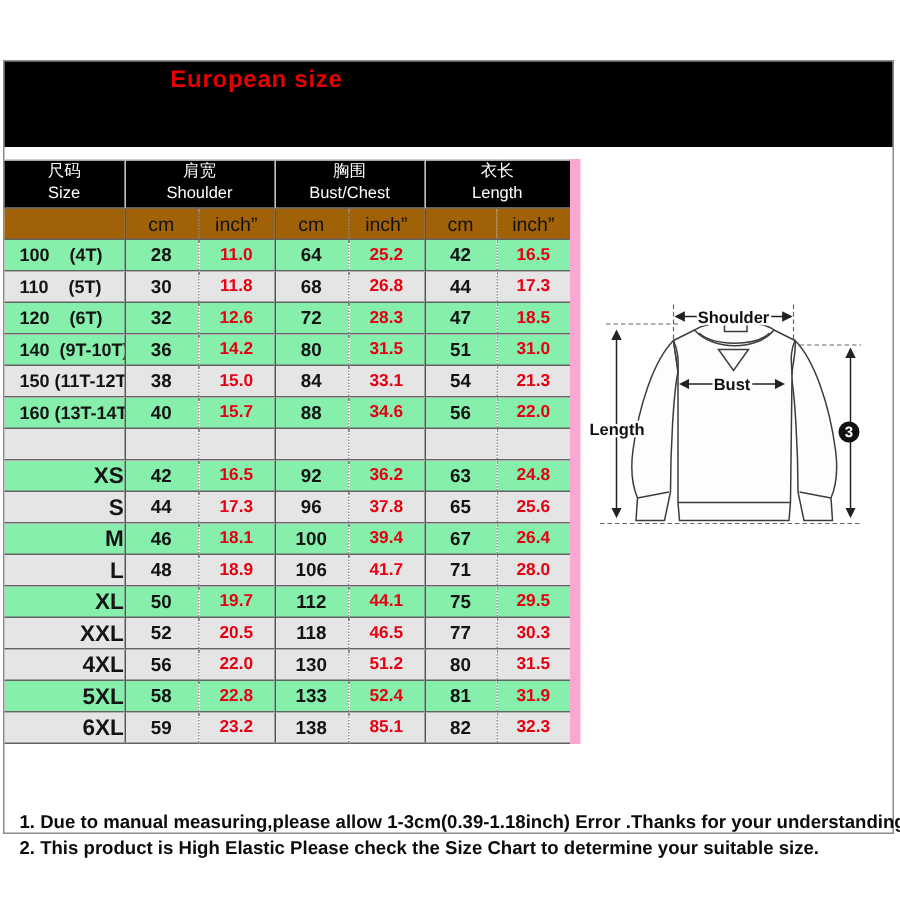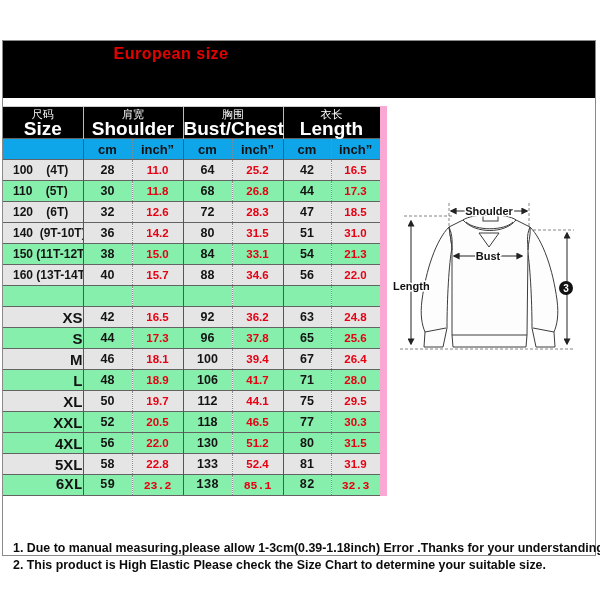--- a/index.html
+++ b/index.html
@@ -10,35 +10,35 @@
   .black-band{position:absolute;left:0;top:0;width:592px;height:57px;background:#000;}
   .chart-title{position:absolute;left:0;top:4px;width:336px;text-align:center;
          font-size:16px;font-weight:bold;color:#e30000;letter-spacing:.5px;}
   
   table.size-table{position:absolute;left:0;top:25px;width:380px;border-collapse:collapse;
          table-layout:fixed;border-right:7px solid #f9a8d4;margin-top:40px;}
   .size-table thead tr.groups th{background:#000;color:#fff;height:31px;padding:0;
          border-top:1px solid #cfcfcf;border-left:1px solid #bdbdbd;vertical-align:middle;}
   .size-table thead tr.groups th:first-child{border-left:none;}
   .zh{font-size:11px;font-weight:normal;line-height:13px;}
-  .en{font-size:19px;font-weight:bold;line-height:16px;}
-  .size-table tr.units th{background:#0ea5e9;height:20px;padding:0;font-size:13px;
-         font-weight:bold;color:#111;}
+  .en{font-size:11px;font-weight:normal;line-height:16px;}
+  .size-table tr.units th{background:#a16207;height:20px;padding:0;font-size:13px;
+         font-weight:normal;color:#111;}
   .u-inch{color:#e60012;}
   .size-table td{height:20px;padding:0;text-align:center;overflow:hidden;}
   .size-table tbody td, .size-table tr.units th{border-top:1px solid #636363;}
-  .size-table tbody tr:last-child td{border-bottom:1px solid #636363;font-family:Liberation Mono, monospace;}
+  .size-table tbody tr:last-child td{border-bottom:1px solid #636363;}
   .size-table td:nth-child(2),.size-table td:nth-child(4),.size-table td:nth-child(6),
   .size-table tr.units th:nth-child(2),.size-table tr.units th:nth-child(4),
   .size-table tr.units th:nth-child(6){border-left:1px solid #555;}
   .size-table td:nth-child(3),.size-table td:nth-child(5),.size-table td:nth-child(7),
   .size-table tr.units th:nth-child(3),.size-table tr.units th:nth-child(5),
   .size-table tr.units th:nth-child(7){border-left:1px dotted #8a8a8a;}
-  .row-dark{background:#e5e5e5;}
-  .row-light{background:#86efac;}
+  .row-dark{background:#86efac;}
+  .row-light{background:#e5e5e5;}
   .c-cm{font-weight:bold;font-size:12.5px;color:#141414;}
   .c-inch{font-weight:bold;font-size:11.5px;color:#e60012;}
   .kind-kid .c-size{font-weight:bold;font-size:12px;color:#141414;text-align:left;
          padding-left:10px;white-space:pre;}
   .kind-adult .c-size{font-weight:bold;font-size:15px;color:#141414;text-align:right;}
   
   .diagram{position:absolute;left:386px;top:148px;width:206px;height:212px;}
   .g{fill:#fdfdfd;stroke:#3c3c3c;stroke-width:1;}
   .s{stroke:#3c3c3c;stroke-width:1;fill:none;}
   .sf{stroke:#3c3c3c;stroke-width:1;fill:#fdfdfd;}

